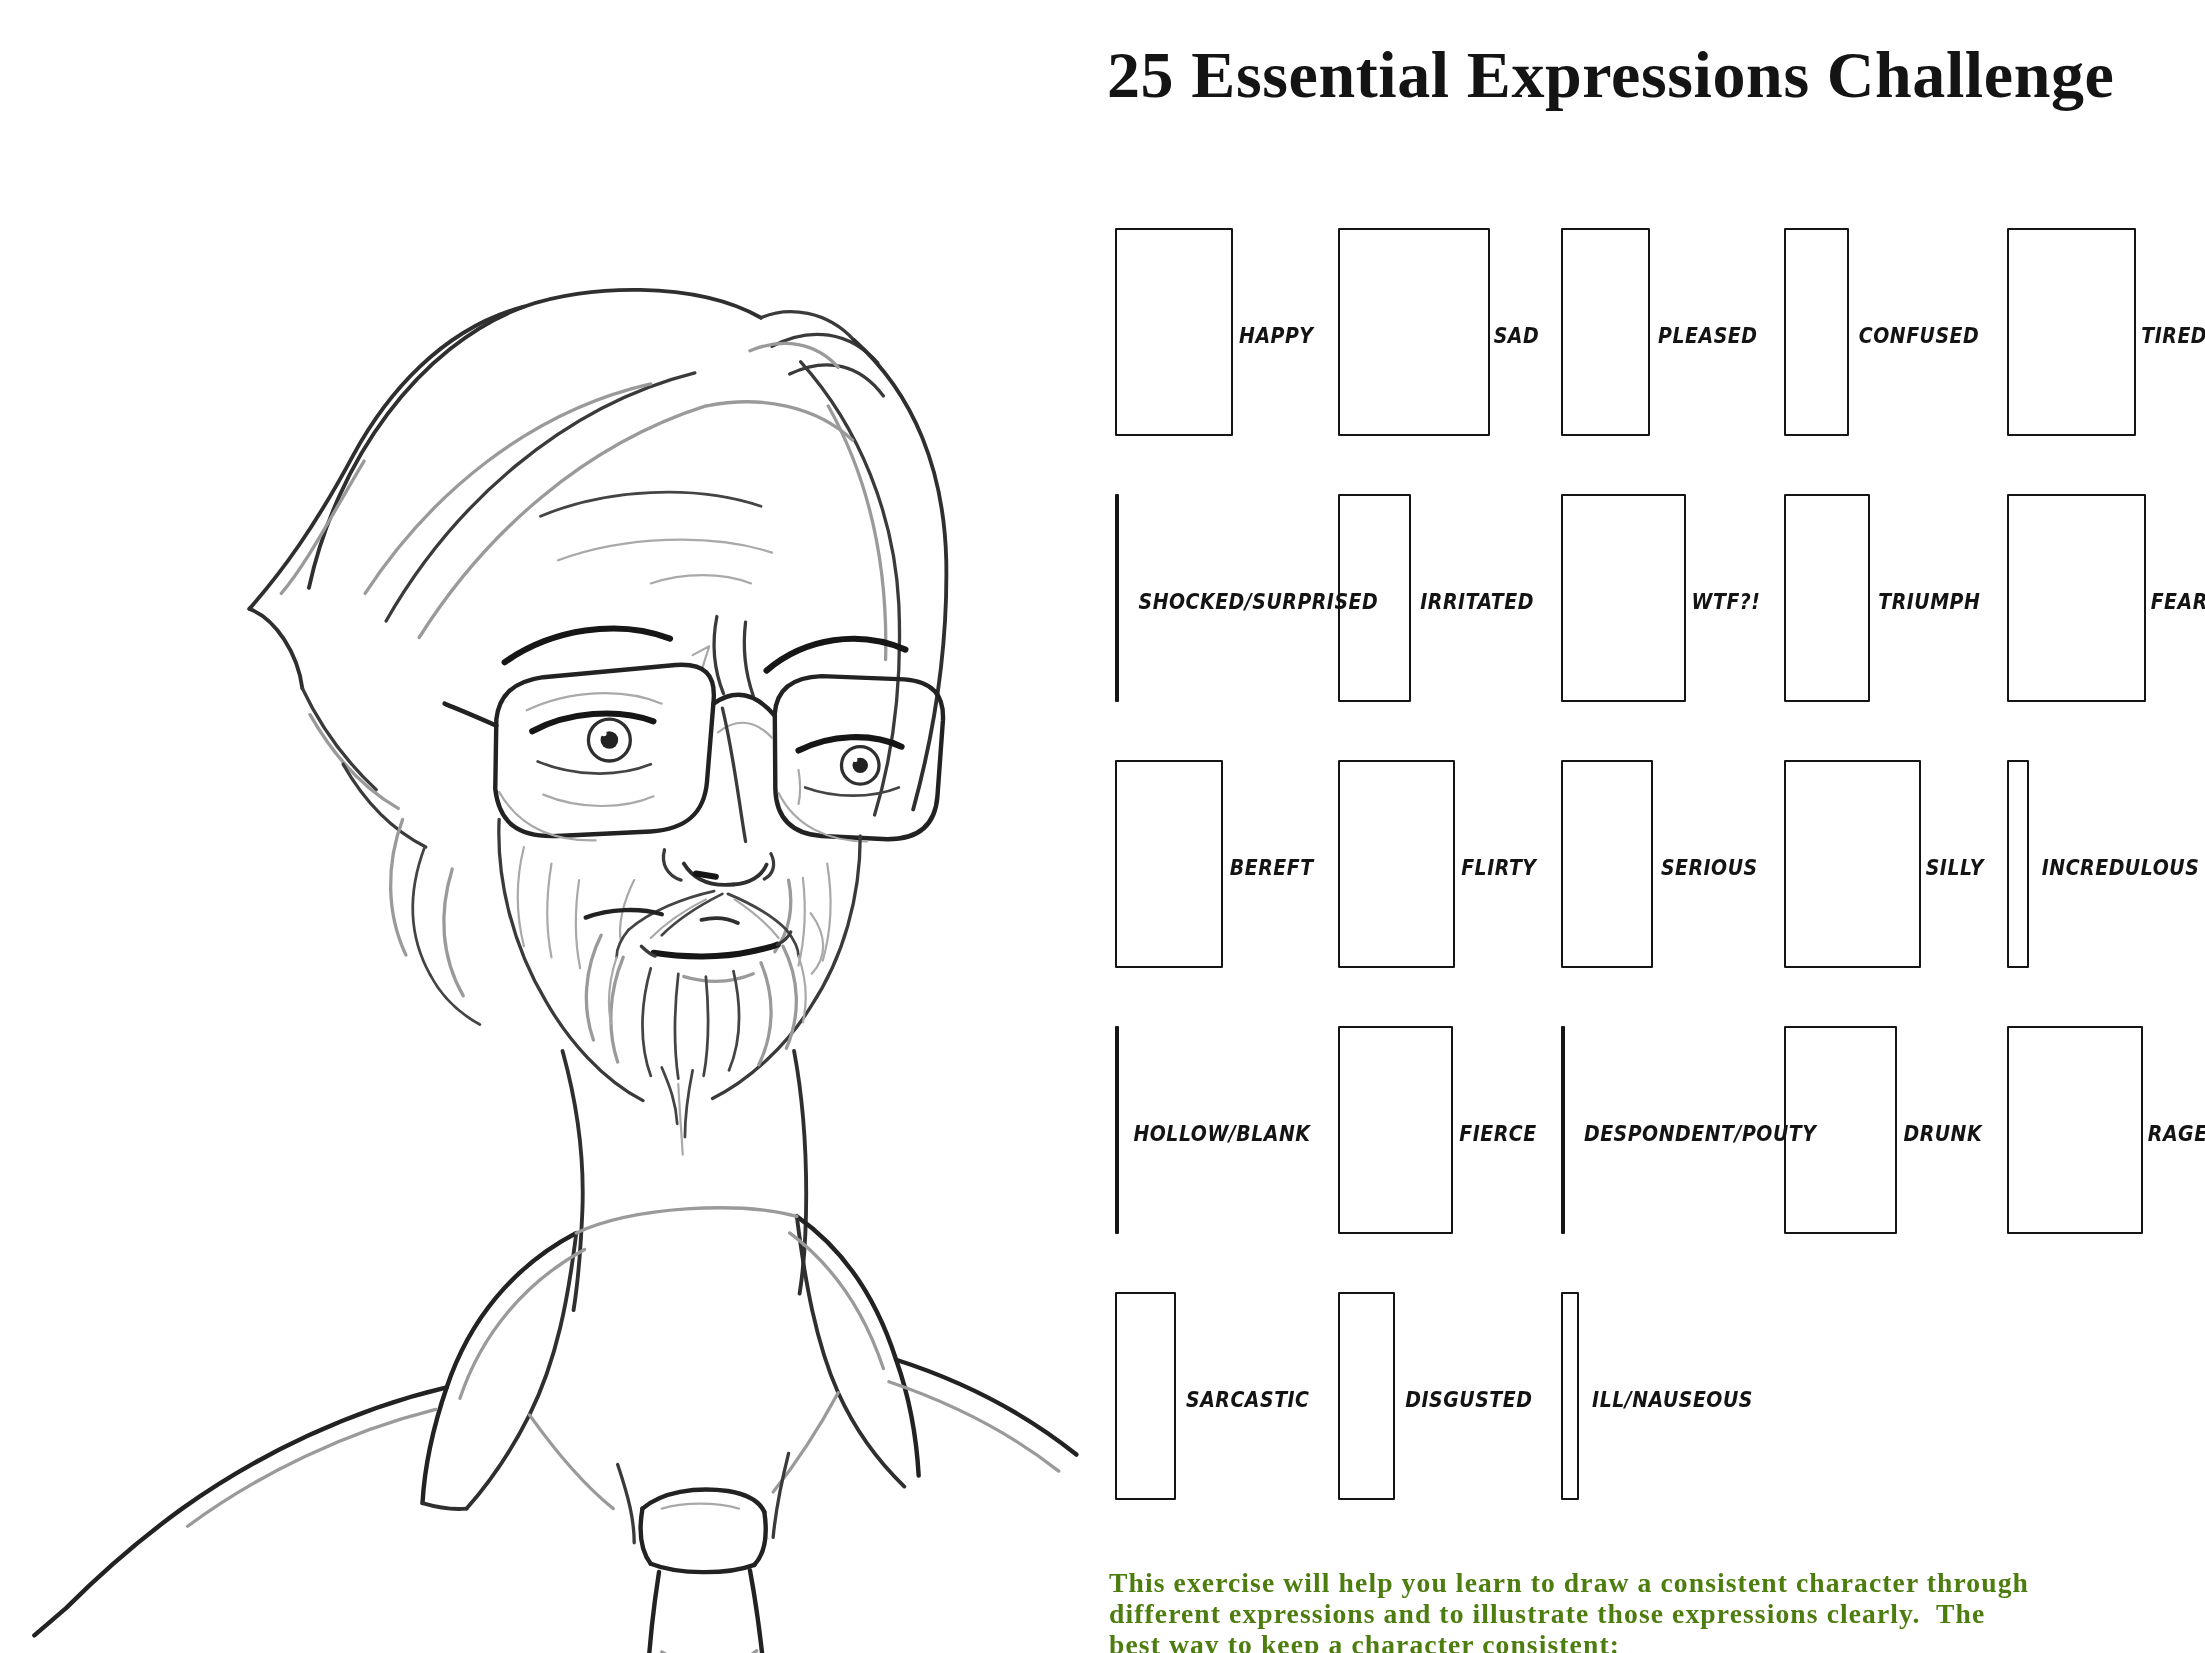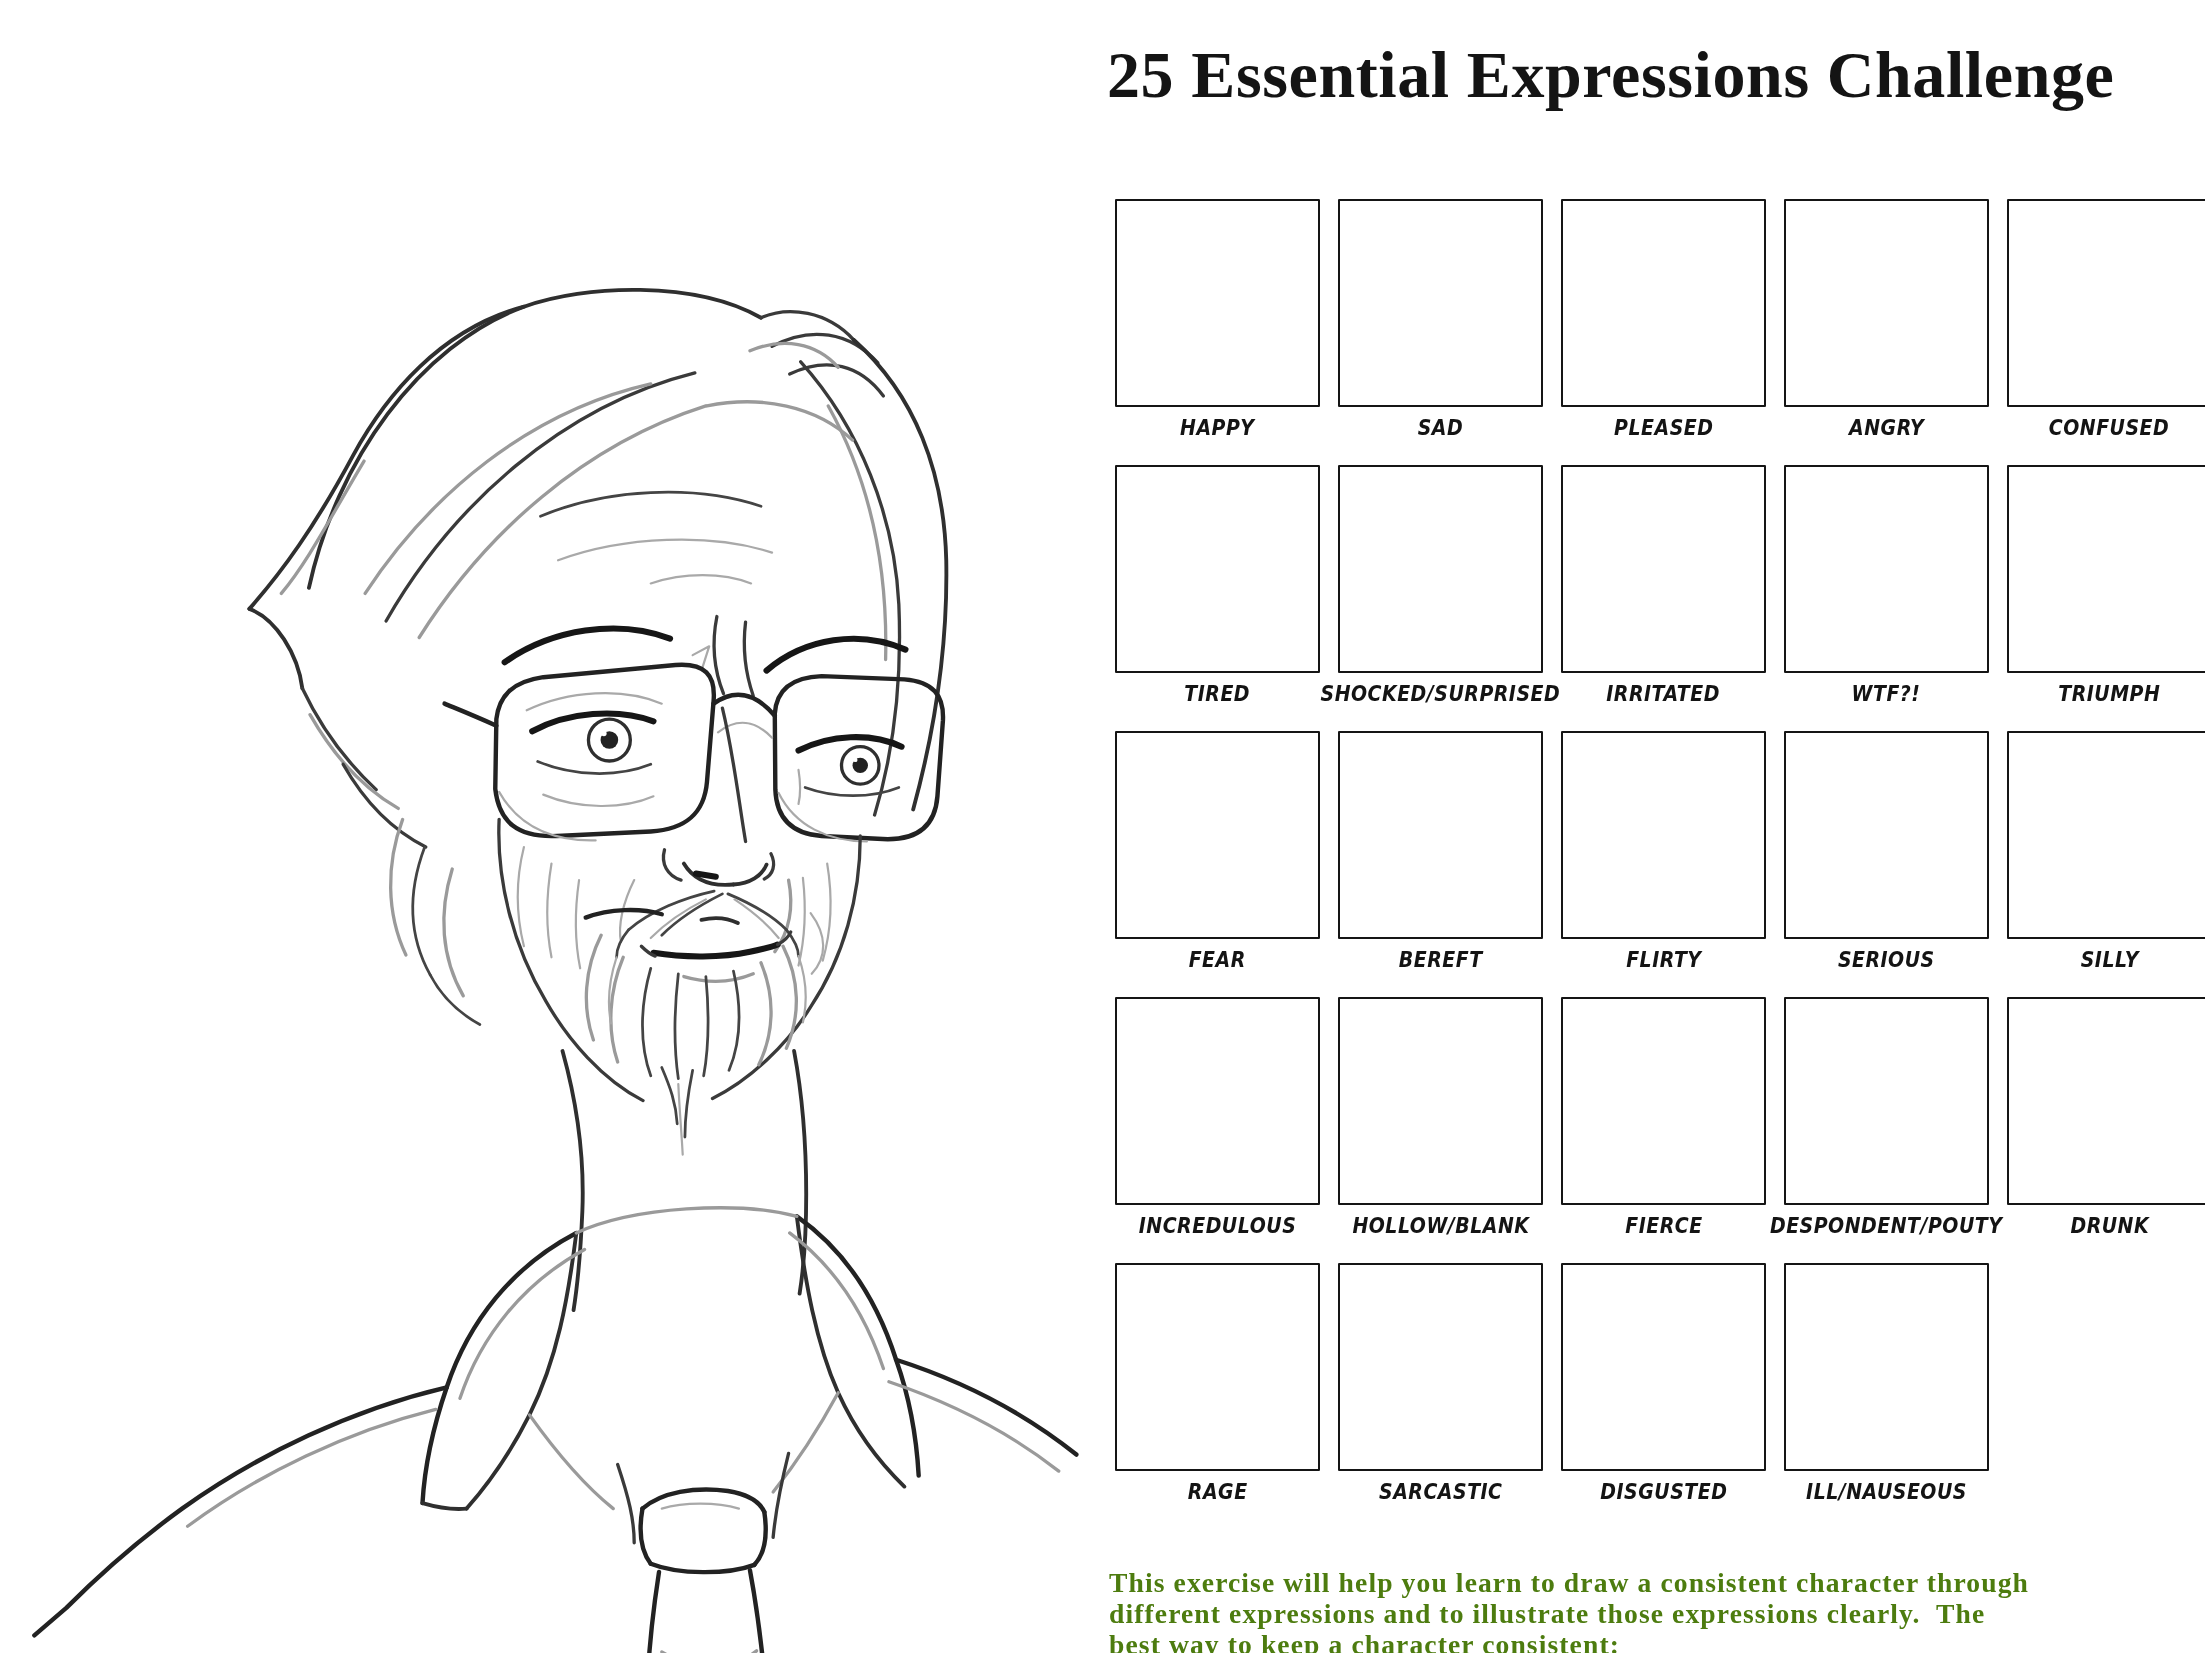--- a/index.html
+++ b/index.html
@@ -4,21 +4,21 @@
 <style>
   html,body{margin:0;padding:0;background:#fff;}
   #page{position:relative;width:2205px;height:1654px;background:#ffffff;overflow:hidden;
         font-family:"Liberation Serif",serif;margin-top:20px;}
   
   .title{position:absolute;left:1107px;top:16.5px;font:700 66px "Liberation Serif",serif;
          color:#141414;white-space:nowrap;letter-spacing:0.6px;}
   
   .grid{position:absolute;left:1115px;top:179px;display:grid;
         grid-template-columns:repeat(5,205px);column-gap:18px;}
-  .cell{height:266px;display:flex;flex-direction:column;align-items:center;}
+  .cell{height:266px;display:flex;align-items:center;}
   .box{width:205px;height:208px;border:2.8px solid #151515;box-sizing:border-box;
        background:#fff;border-radius:1.1px;}
   .cap{margin-top:7.7px;font:italic 700 22px "DejaVu Sans",sans-serif;
        transform:scaleX(.86);letter-spacing:0.6px;color:#141414;white-space:nowrap;}
   
   .footer{position:absolute;left:1109px;top:1547px;color:#4d7c0f;
           font:700 27.6px "Liberation Serif",serif;line-height:31px;letter-spacing:1.1px;}
   .footer div{white-space:pre;}
   
   .portrait{position:absolute;left:0;top:0;}
@@ -187,24 +187,20 @@
     <div class="cell">
         <div class="box"></div>
         <div class="cap">SAD</div>
       </div>
     <div class="cell">
         <div class="box"></div>
         <div class="cap">PLEASED</div>
       </div>
     <div class="cell">
         <div class="box"></div>
-        <div class="cap">ANGRY</div>
-      </div>
-    <div class="cell">
-        <div class="box"></div>
         <div class="cap">CONFUSED</div>
       </div>
     <div class="cell">
         <div class="box"></div>
         <div class="cap">TIRED</div>
       </div>
     <div class="cell">
         <div class="box"></div>
         <div class="cap">SHOCKED/SURPRISED</div>
       </div>

